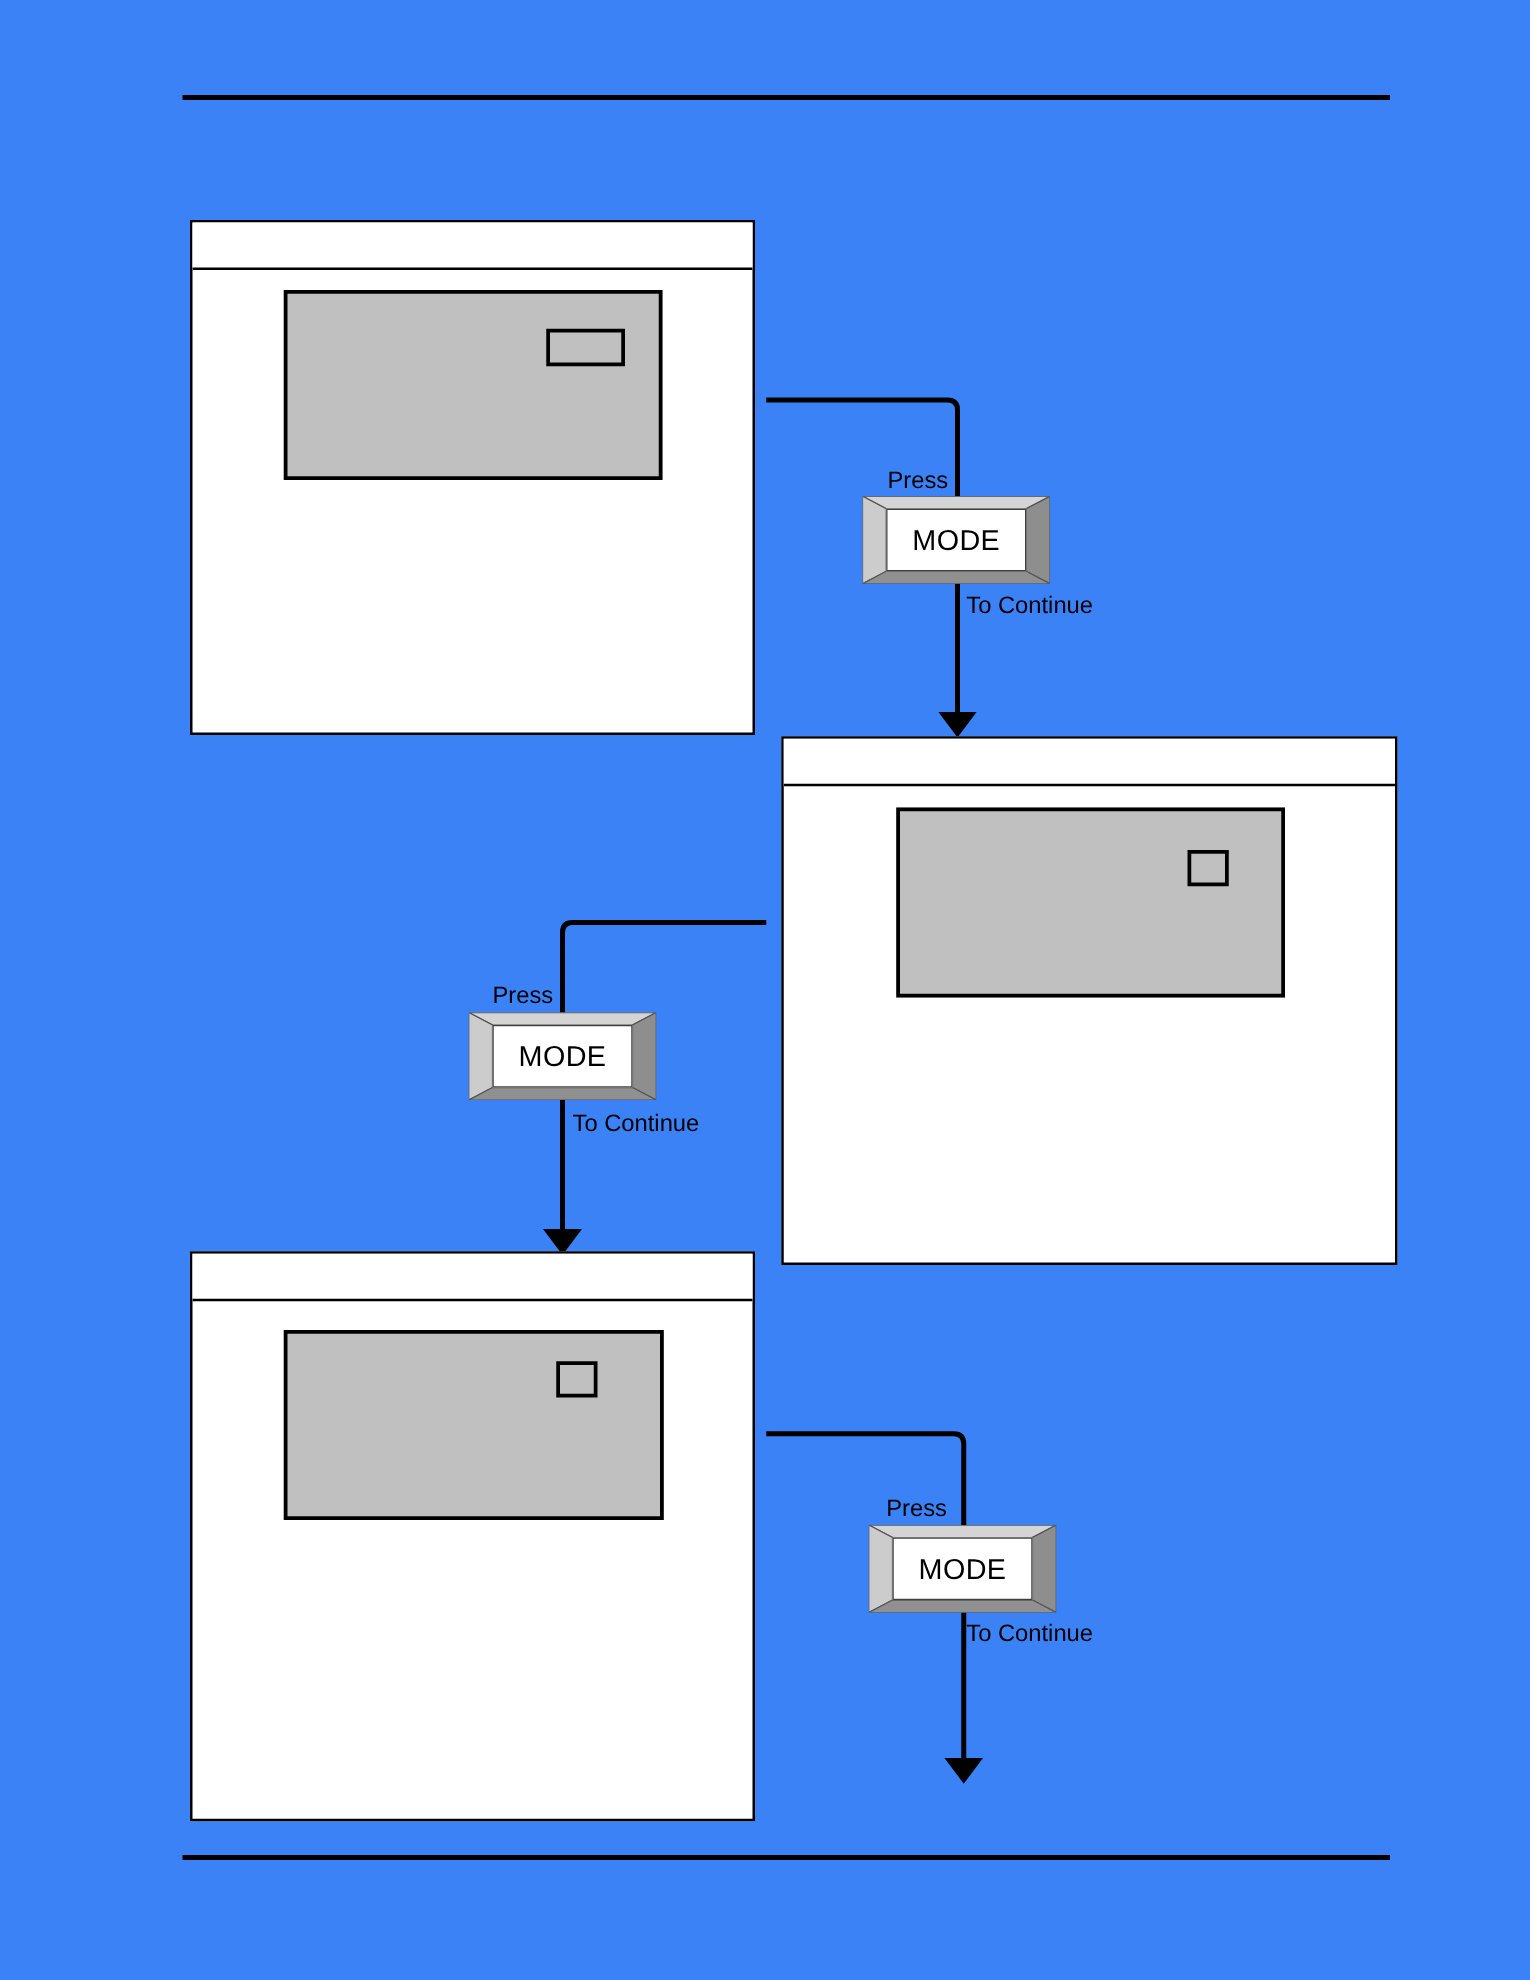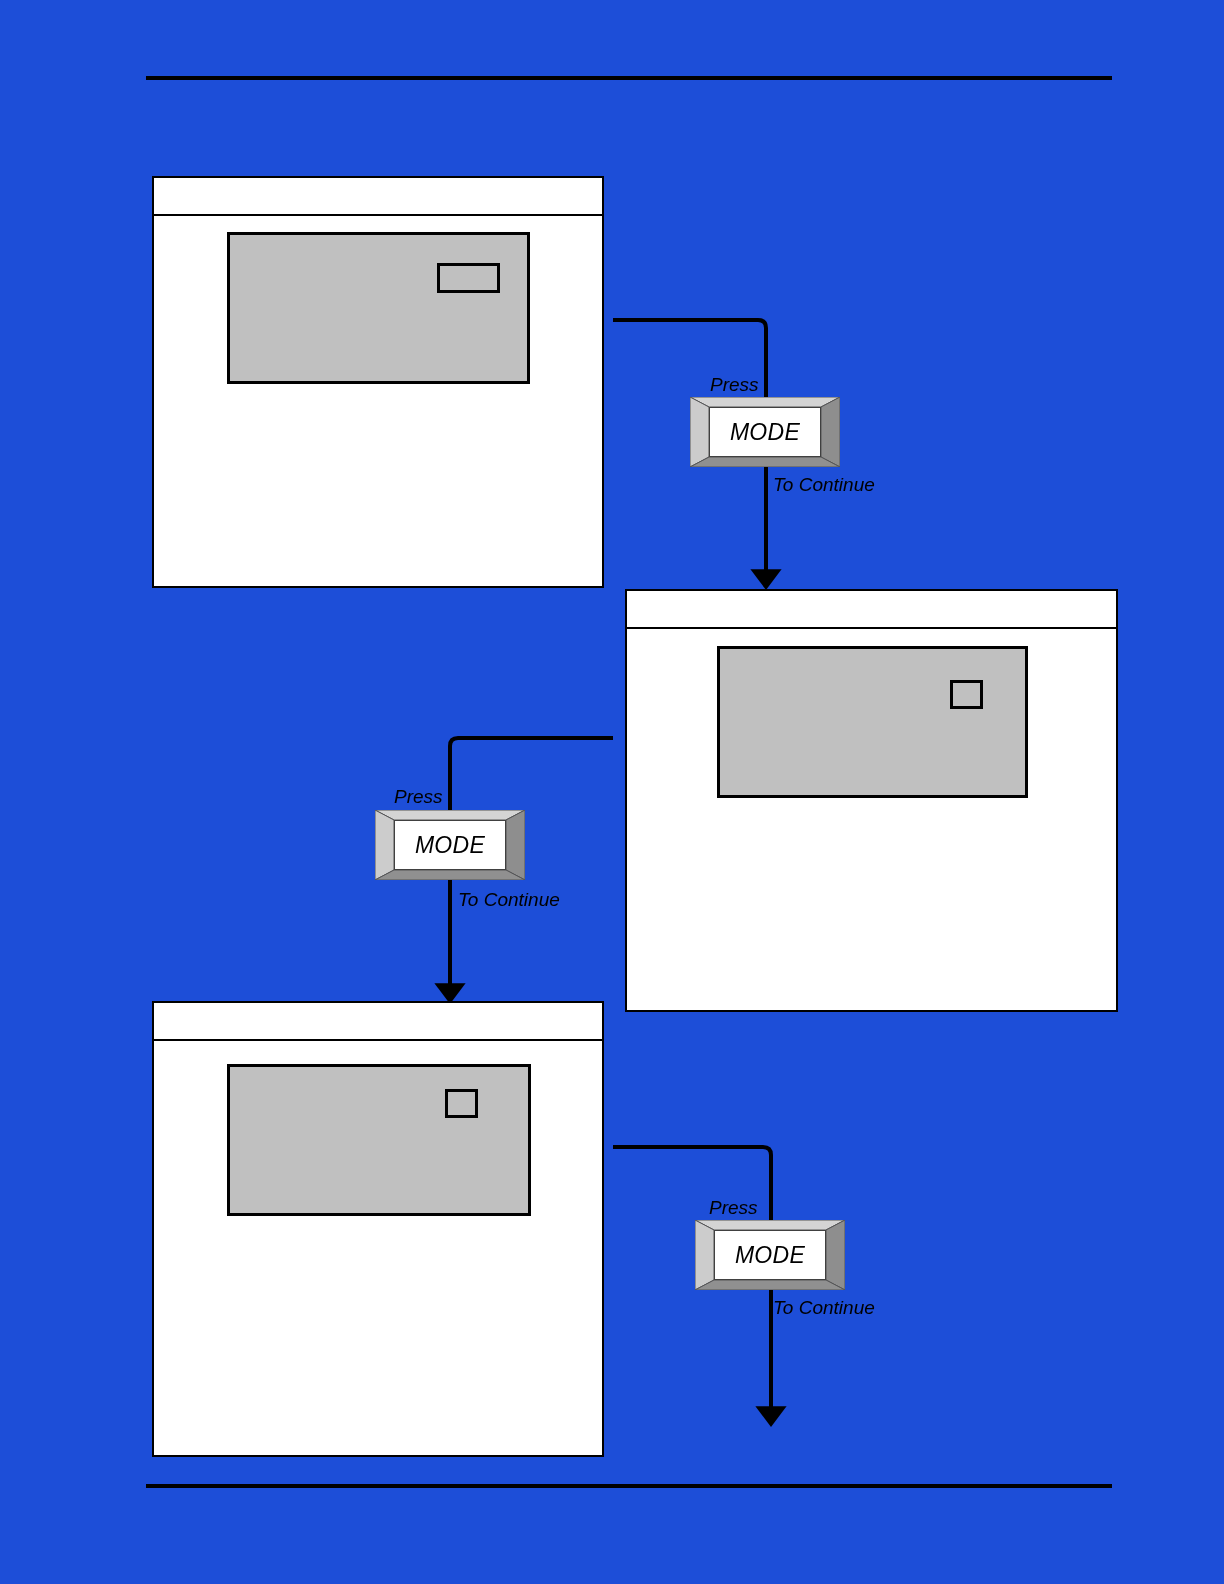--- a/index.html
+++ b/index.html
@@ -8,23 +8,22 @@
     background: #ffffff;
   }
   body {
     font-family: "Liberation Sans", sans-serif;
     -webkit-font-smoothing: antialiased;
   }
   #page {
     position: relative;
     width: 1224px;
     height: 1584px;
-    background: #1d4ed8;
+    background: #3b82f6;
     overflow: hidden;
-    font-style: italic;
   }
 
   
   .page-rule {
     position: absolute;
     left: 146px;
     width: 966px;
     height: 4px;
     background: #000000;
   }

